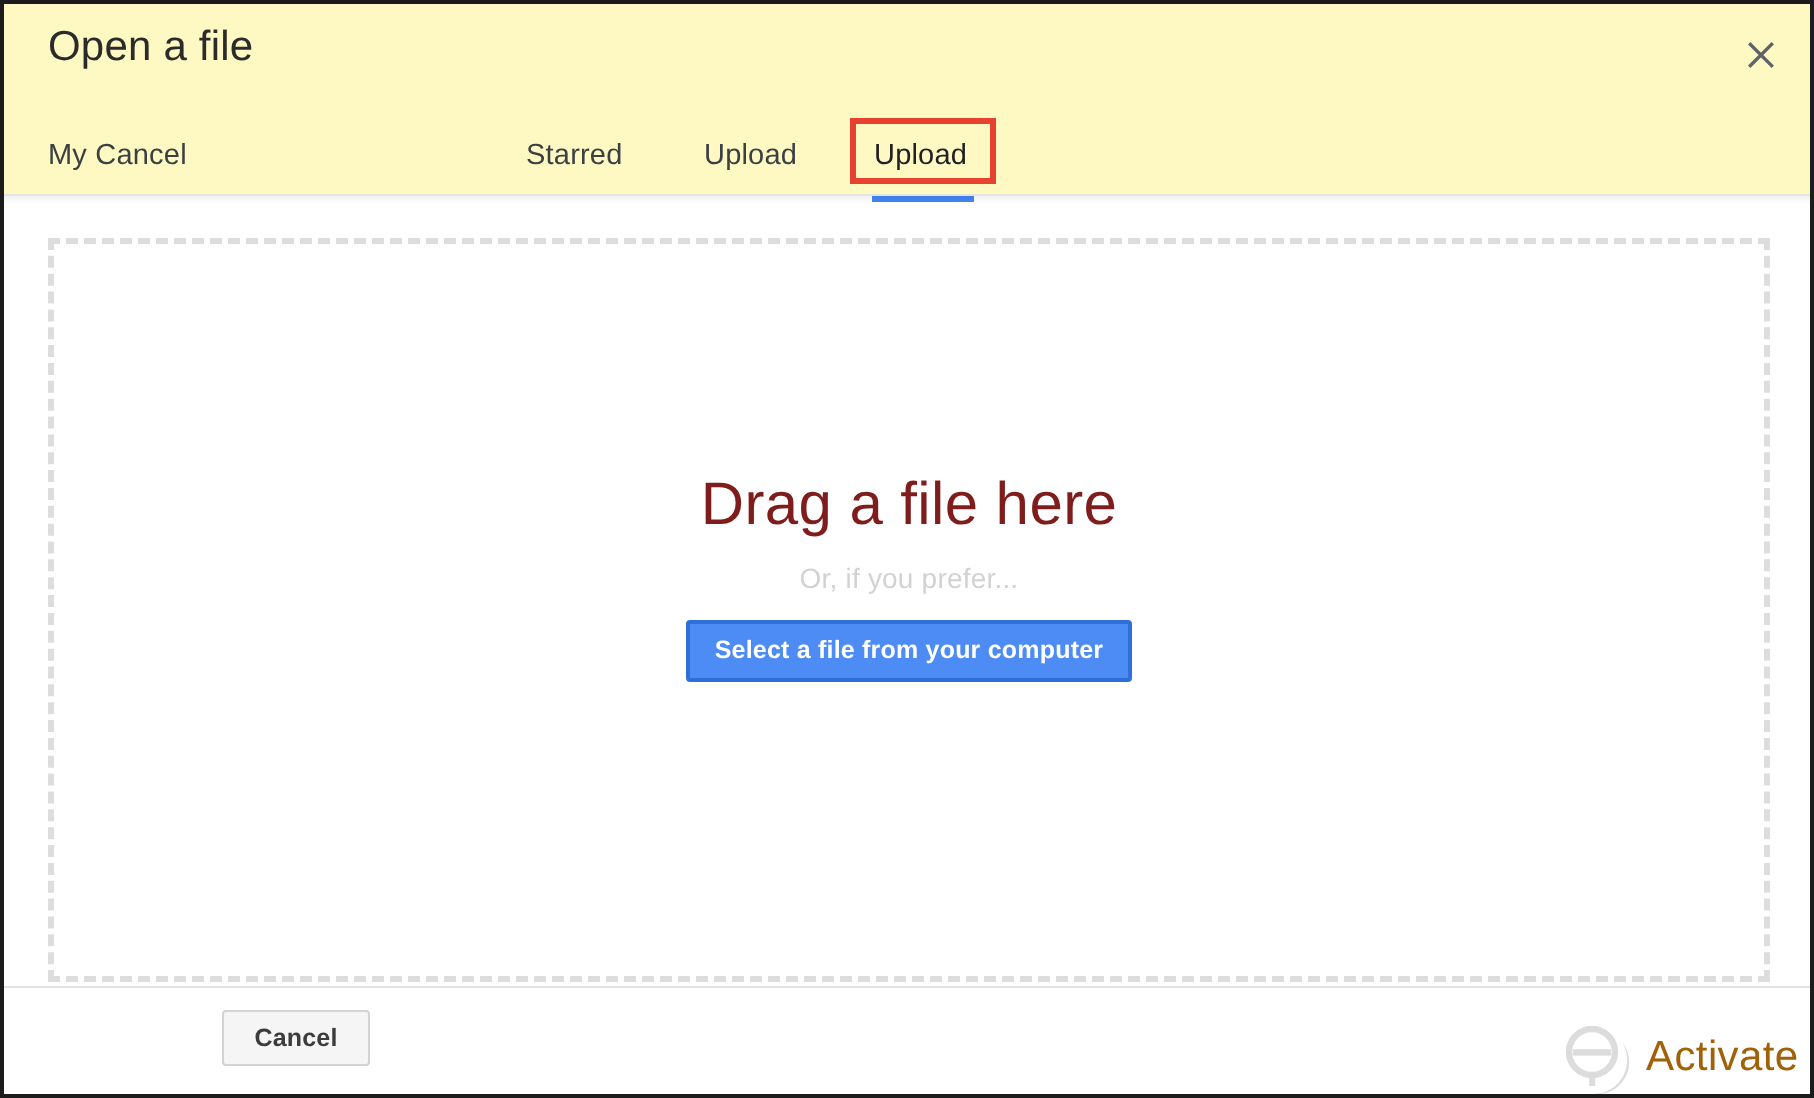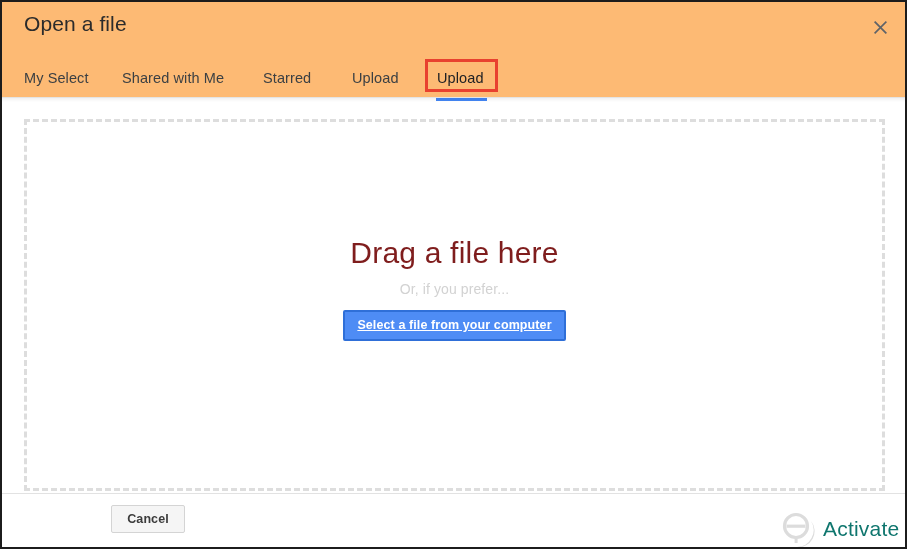--- a/index.html
+++ b/index.html
@@ -23,21 +23,21 @@
     overflow: hidden;
   }
 
   
   #header {
     position: absolute;
     left: 0;
     top: 0;
     width: 903px;
     height: 95px;
-    background: #fdba74;
+    background: #fef9c3;
   }
   #dialog-title {
     position: absolute;
     left: 22px;
     top: 10px;
     font-size: 21px;
     font-weight: 400;
     color: #2b2b2b;
     letter-spacing: 0.1px;
     white-space: nowrap;
@@ -157,21 +157,20 @@
     color: #ffffff;
     font-size: 12.5px;
     font-weight: bold;
     letter-spacing: 0.1px;
     padding: 6px 12px 7px 12px;
     border: 2px solid #2f6fd8;
     border-radius: 2px;
     cursor: pointer;
     box-sizing: border-box;
     line-height: 14px;
-    text-decoration: underline;
   }
 
   
   #footer-divider {
     position: absolute;
     left: 0;
     top: 491px;
     width: 903px;
     height: 1px;
     background: #e2e2e2;
@@ -229,21 +228,21 @@
     pointer-events: none;
     overflow: hidden;
   }
   #watermark-icon {
     width: 44px;
     height: 44px;
     flex: 0 0 44px;
   }
   #watermark-text {
     font-size: 21px;
-    color: #0f766e;
+    color: #a16207;
     white-space: nowrap;
     margin-left: 2px;
     letter-spacing: 0.2px;
   }
 </style>
 </head>
 <body>
 
 <div id="window">
 
@@ -253,24 +252,21 @@
     <button id="close-button">
       <span>
         <svg width="13" height="13" viewBox="0 0 13 13" aria-hidden="true">
           <path d="M1.2 1.2 L11.8 11.8 M11.8 1.2 L1.2 11.8" stroke="#5f6368" stroke-width="1.7" stroke-linecap="square"></path>
         </svg>
       </span>
     </button>
 
     <div id="tabs">
       <div class="tab" style="left:22px;">
-        <span>My Select</span>
-      </div>
-      <div class="tab" style="left:120px;">
-        <span>Shared with Me</span>
+        <span>My Cancel</span>
       </div>
       <div class="tab" style="left:261px;">
         <span>Starred</span>
       </div>
       <div class="tab" style="left:350px;">
         <span>Upload</span>
       </div>
       <div class="tab active" style="left:435px;">
         <span>Upload</span>
       </div>

